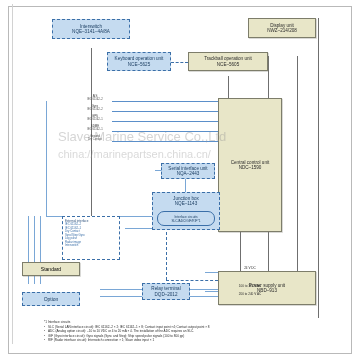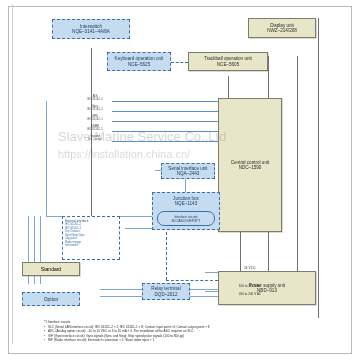--- a/index.html
+++ b/index.html
@@ -258,16 +258,16 @@
   <div class="notes">
     <div class="nhd">*1 Interface circuits</div>
     <div class="nitem">SLC (Serial LAN interface circuit): IEC 61162–2 × 2; IEC 61162–1 × 8; Contact input point ×4; Contact output point × 8</div>
     <div class="nitem">ADC (Analog option circuit): –10 to 10 VDC or 4 to 20 mA × 4. The installation of the ADC requires an SLC.</div>
     <div class="nitem">GIF (Gyro interface circuit): Gyro signals (Sync and Step); Ship speed pulse signals (100 to 800 pp)</div>
     <div class="nitem">RIF (Radar interface circuit): Interswitch connection × 1; Slave video input × 1</div>
   </div>
 
   <div class="wm">
     <div>Slave Marine Service Co.,Ltd</div>
-    <div class="w2">https://installation.china.cn/</div>
+    <div class="w2">china://marinepartsen.china.cn/</div>
   </div>
 
 </div>
 
 </body></html>

